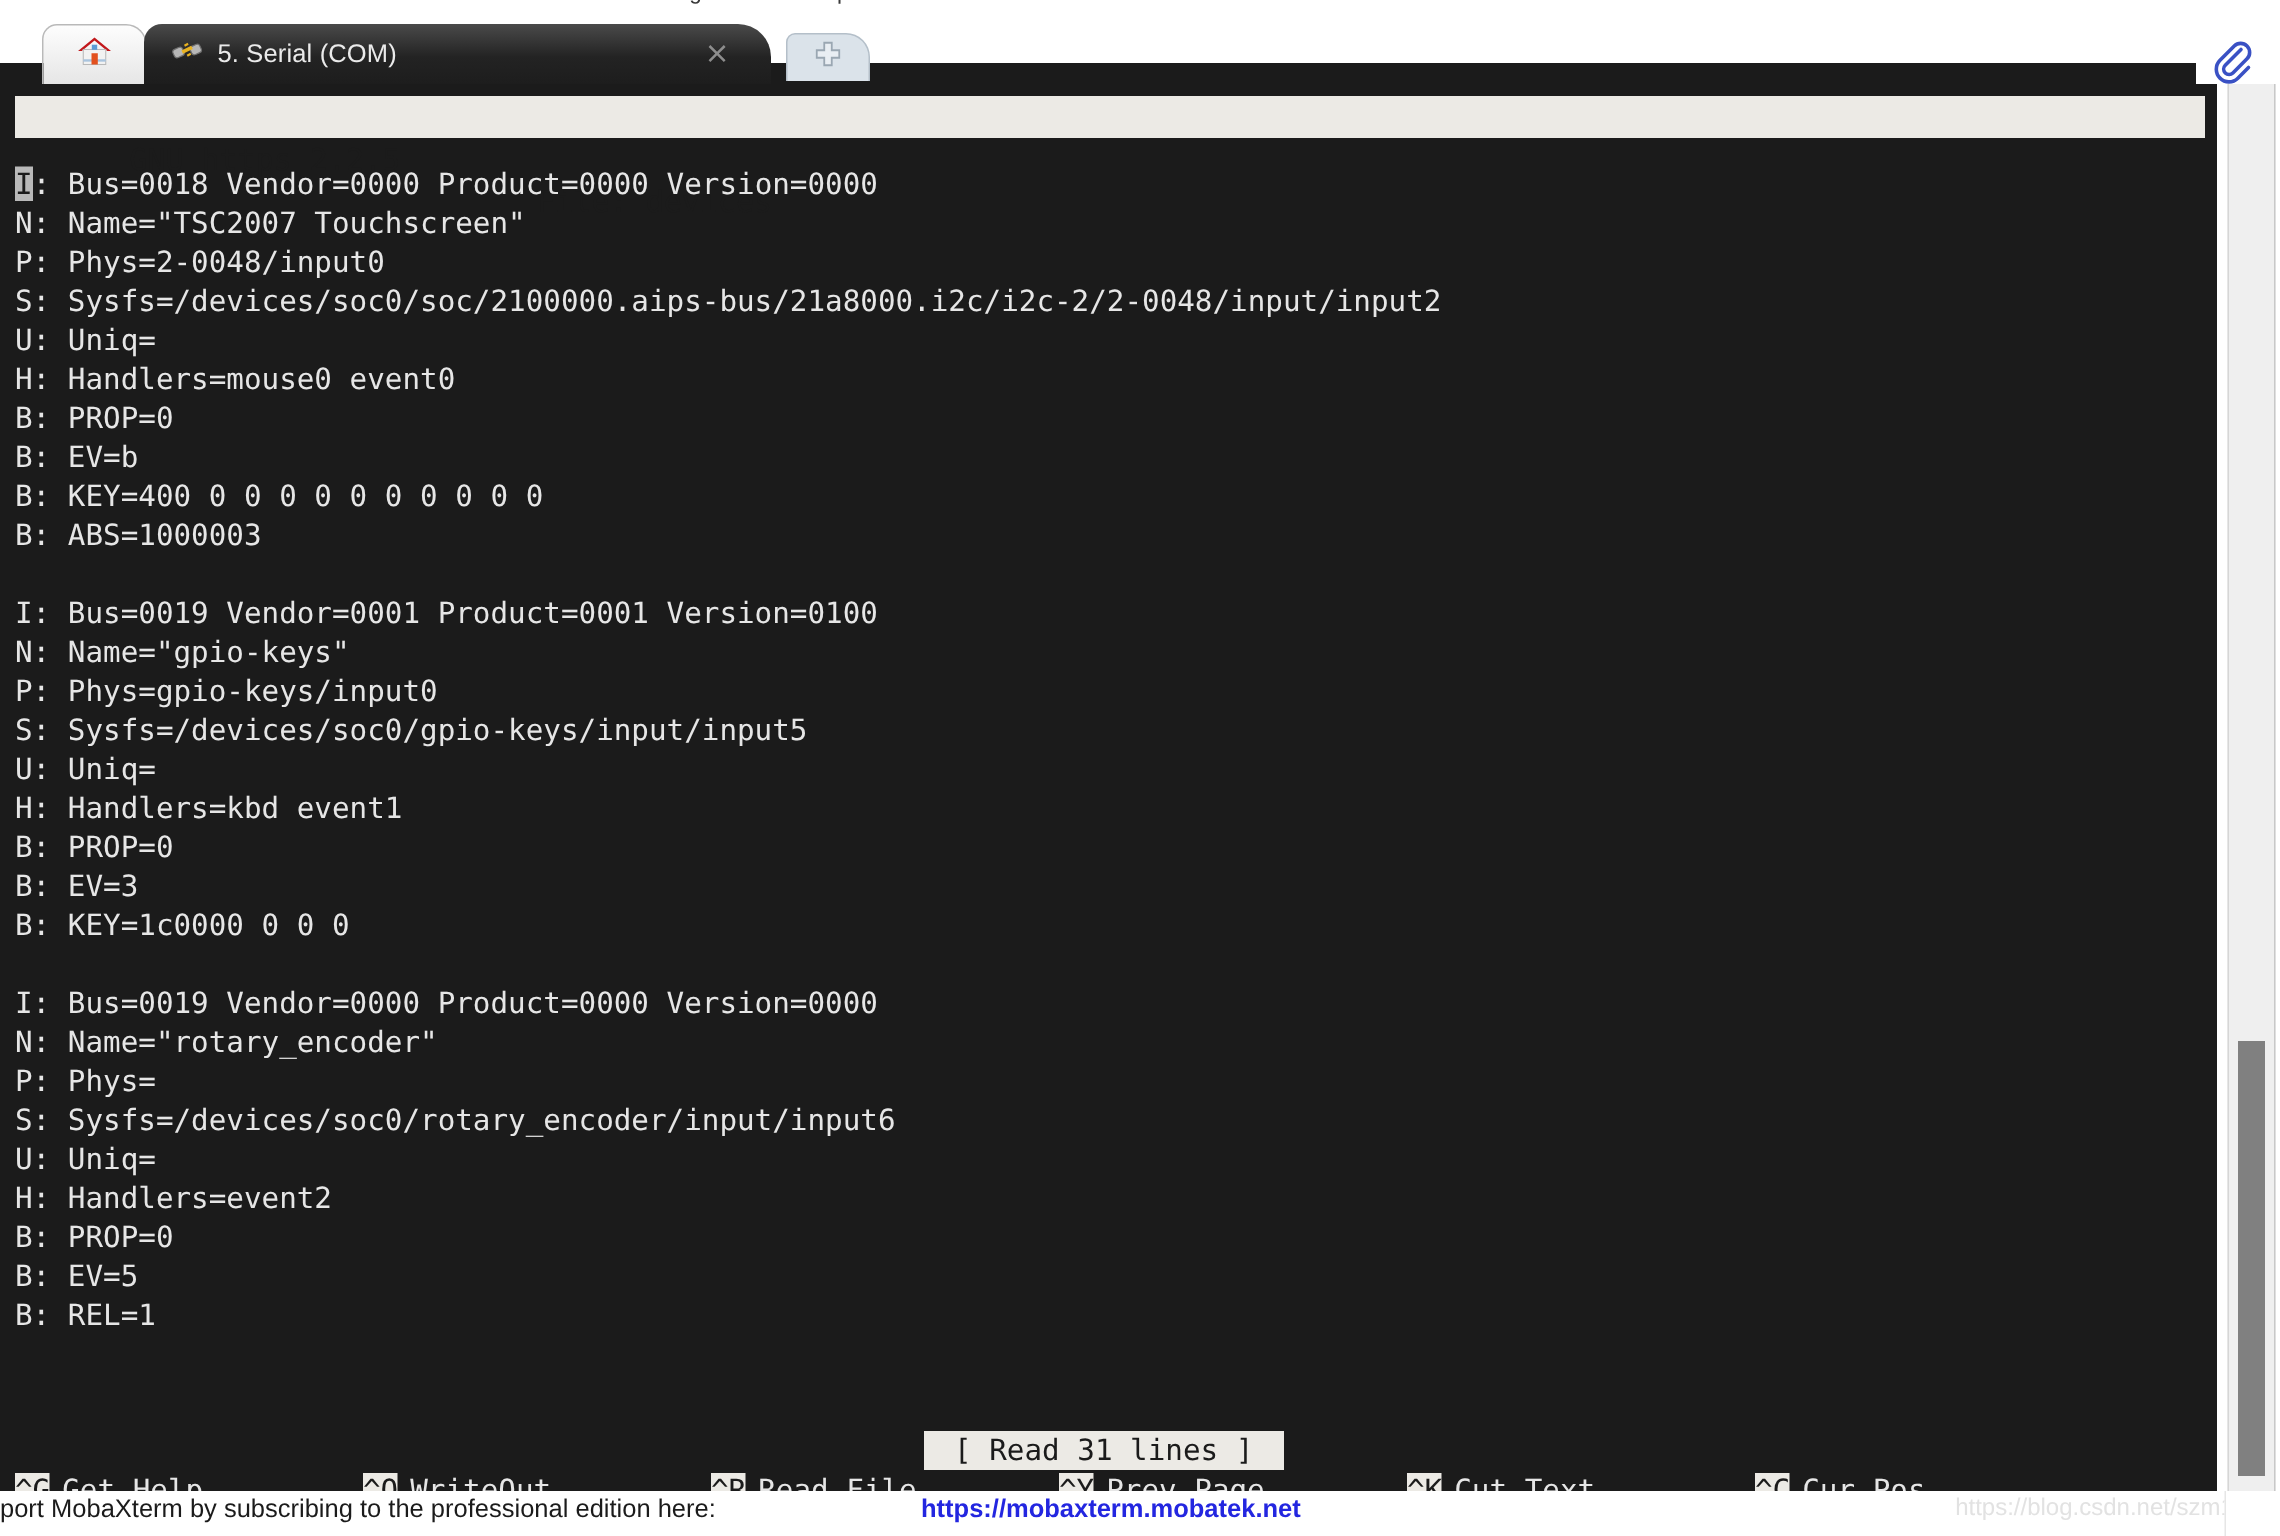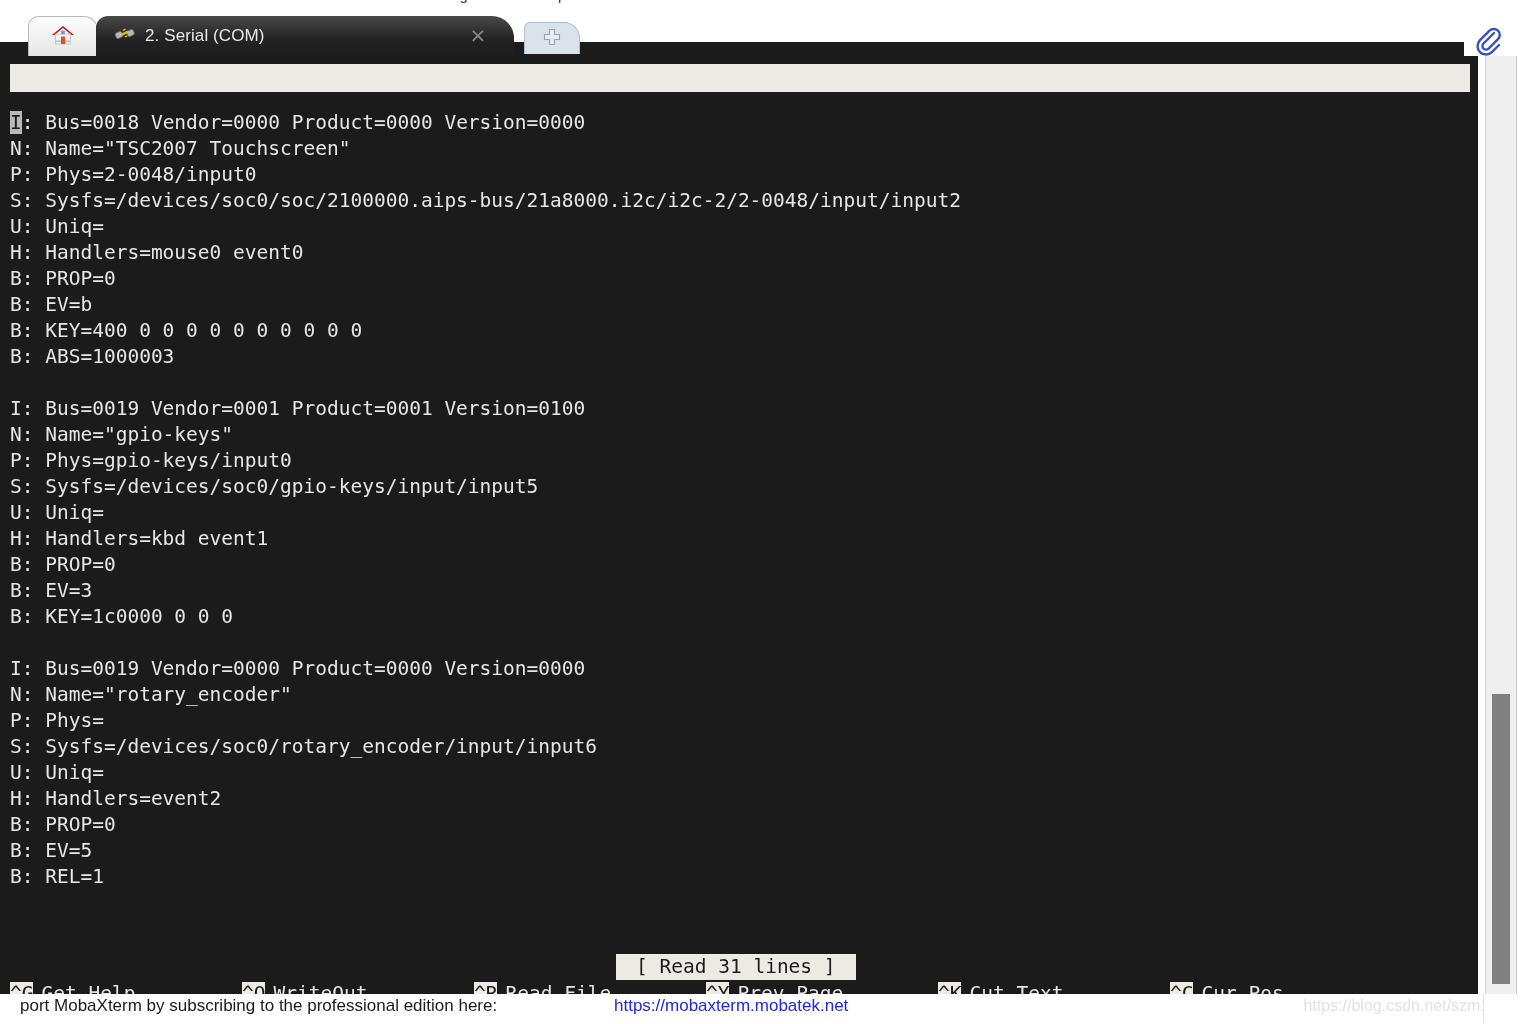--- a/index.html
+++ b/index.html
@@ -224,28 +224,28 @@
     left: 0; top: 994px;
     width: 1520px; height: 30px;
     background: #ffffff;
   }
   #moba-msg {
     position: absolute;
     left: 0; top: 2px;
     font-size: 17px;
     color: #1b1b1b;
     white-space: nowrap;
-    margin-left: 20px;
   }
   #moba-link {
     position: absolute;
     left: 614px; top: 2px;
     font-size: 17px;
     color: #2326e0;
     white-space: nowrap;
+    font-weight: bold;
   }
   #watermark {
     position: absolute;
     right: 4px;
     top: 3px;
     font-size: 16px;
     color: #e2e2e2;
     white-space: nowrap;
   }
   #bottom-corner {
@@ -281,21 +281,21 @@
   <div class="tab" id="tab-serial">
     <span>
       <svg width="22" height="20" viewBox="0 0 22 20">
         <rect x="1.5" y="8" width="7" height="6" rx="2" transform="rotate(-25 5 11)" fill="#b7b7b7" stroke="#6e6e6e" stroke-width="0.8"></rect>
         <rect x="13" y="6" width="7" height="6" rx="2" transform="rotate(-25 16.5 9)" fill="#b7b7b7" stroke="#6e6e6e" stroke-width="0.8"></rect>
         <line x1="7.5" y1="10.8" x2="14" y2="7.6" stroke="#e8b221" stroke-width="2.4"></line>
         <line x1="9" y1="6.5" x2="11.4" y2="5.2" stroke="#e8b221" stroke-width="1.5"></line>
         <line x1="10.8" y1="13.2" x2="13.2" y2="11.9" stroke="#e8b221" stroke-width="1.5"></line>
       </svg>
     </span>
-    <span class="tab-label">2. Serial (COM)</span>
+    <span class="tab-label">5. Serial (COM)</span>
     <span id="tab-close">×</span>
   </div>
 
   <div class="tab" id="tab-new">
     <span>
       <svg width="20" height="20" viewBox="0 0 20 20">
         <polygon points="7.5,2.5 12.5,2.5 12.5,7.5 17.5,7.5 17.5,12.5 12.5,12.5 12.5,17.5 7.5,17.5 7.5,12.5 2.5,12.5 2.5,7.5 7.5,7.5" fill="#e9eef3" stroke="#9aa7b2" stroke-width="1.2"></polygon>
       </svg>
     </span>
   </div>

